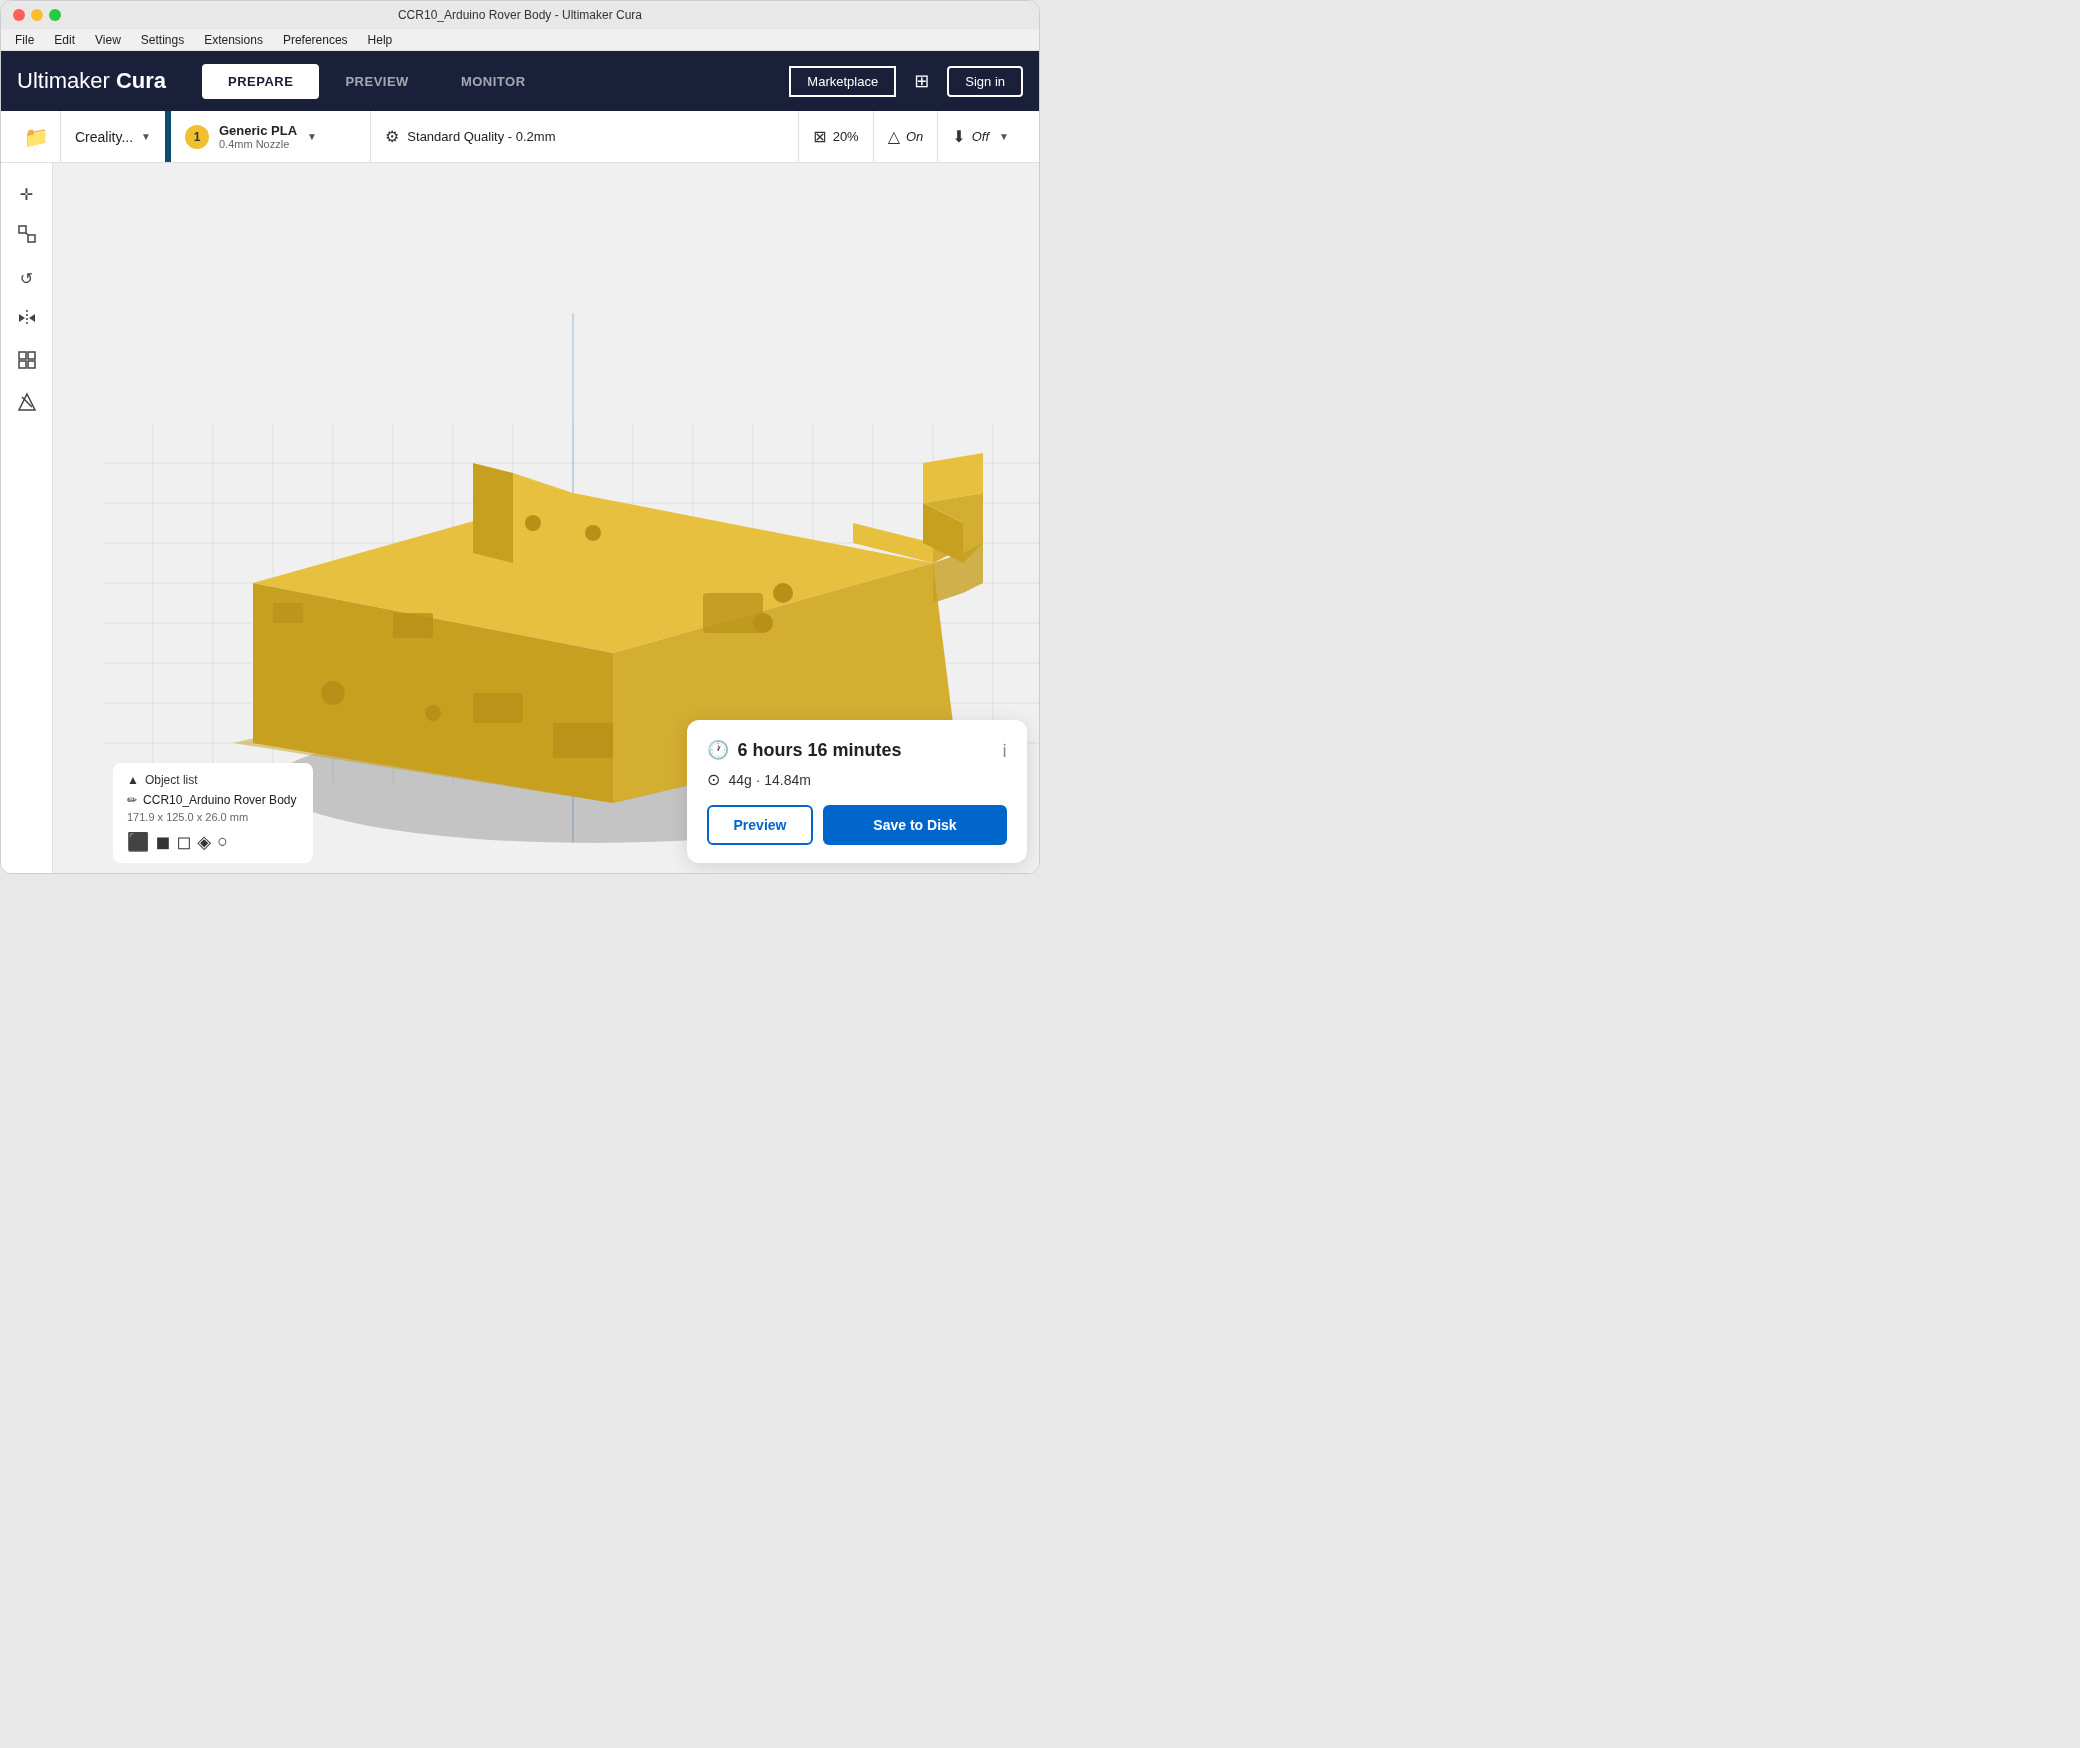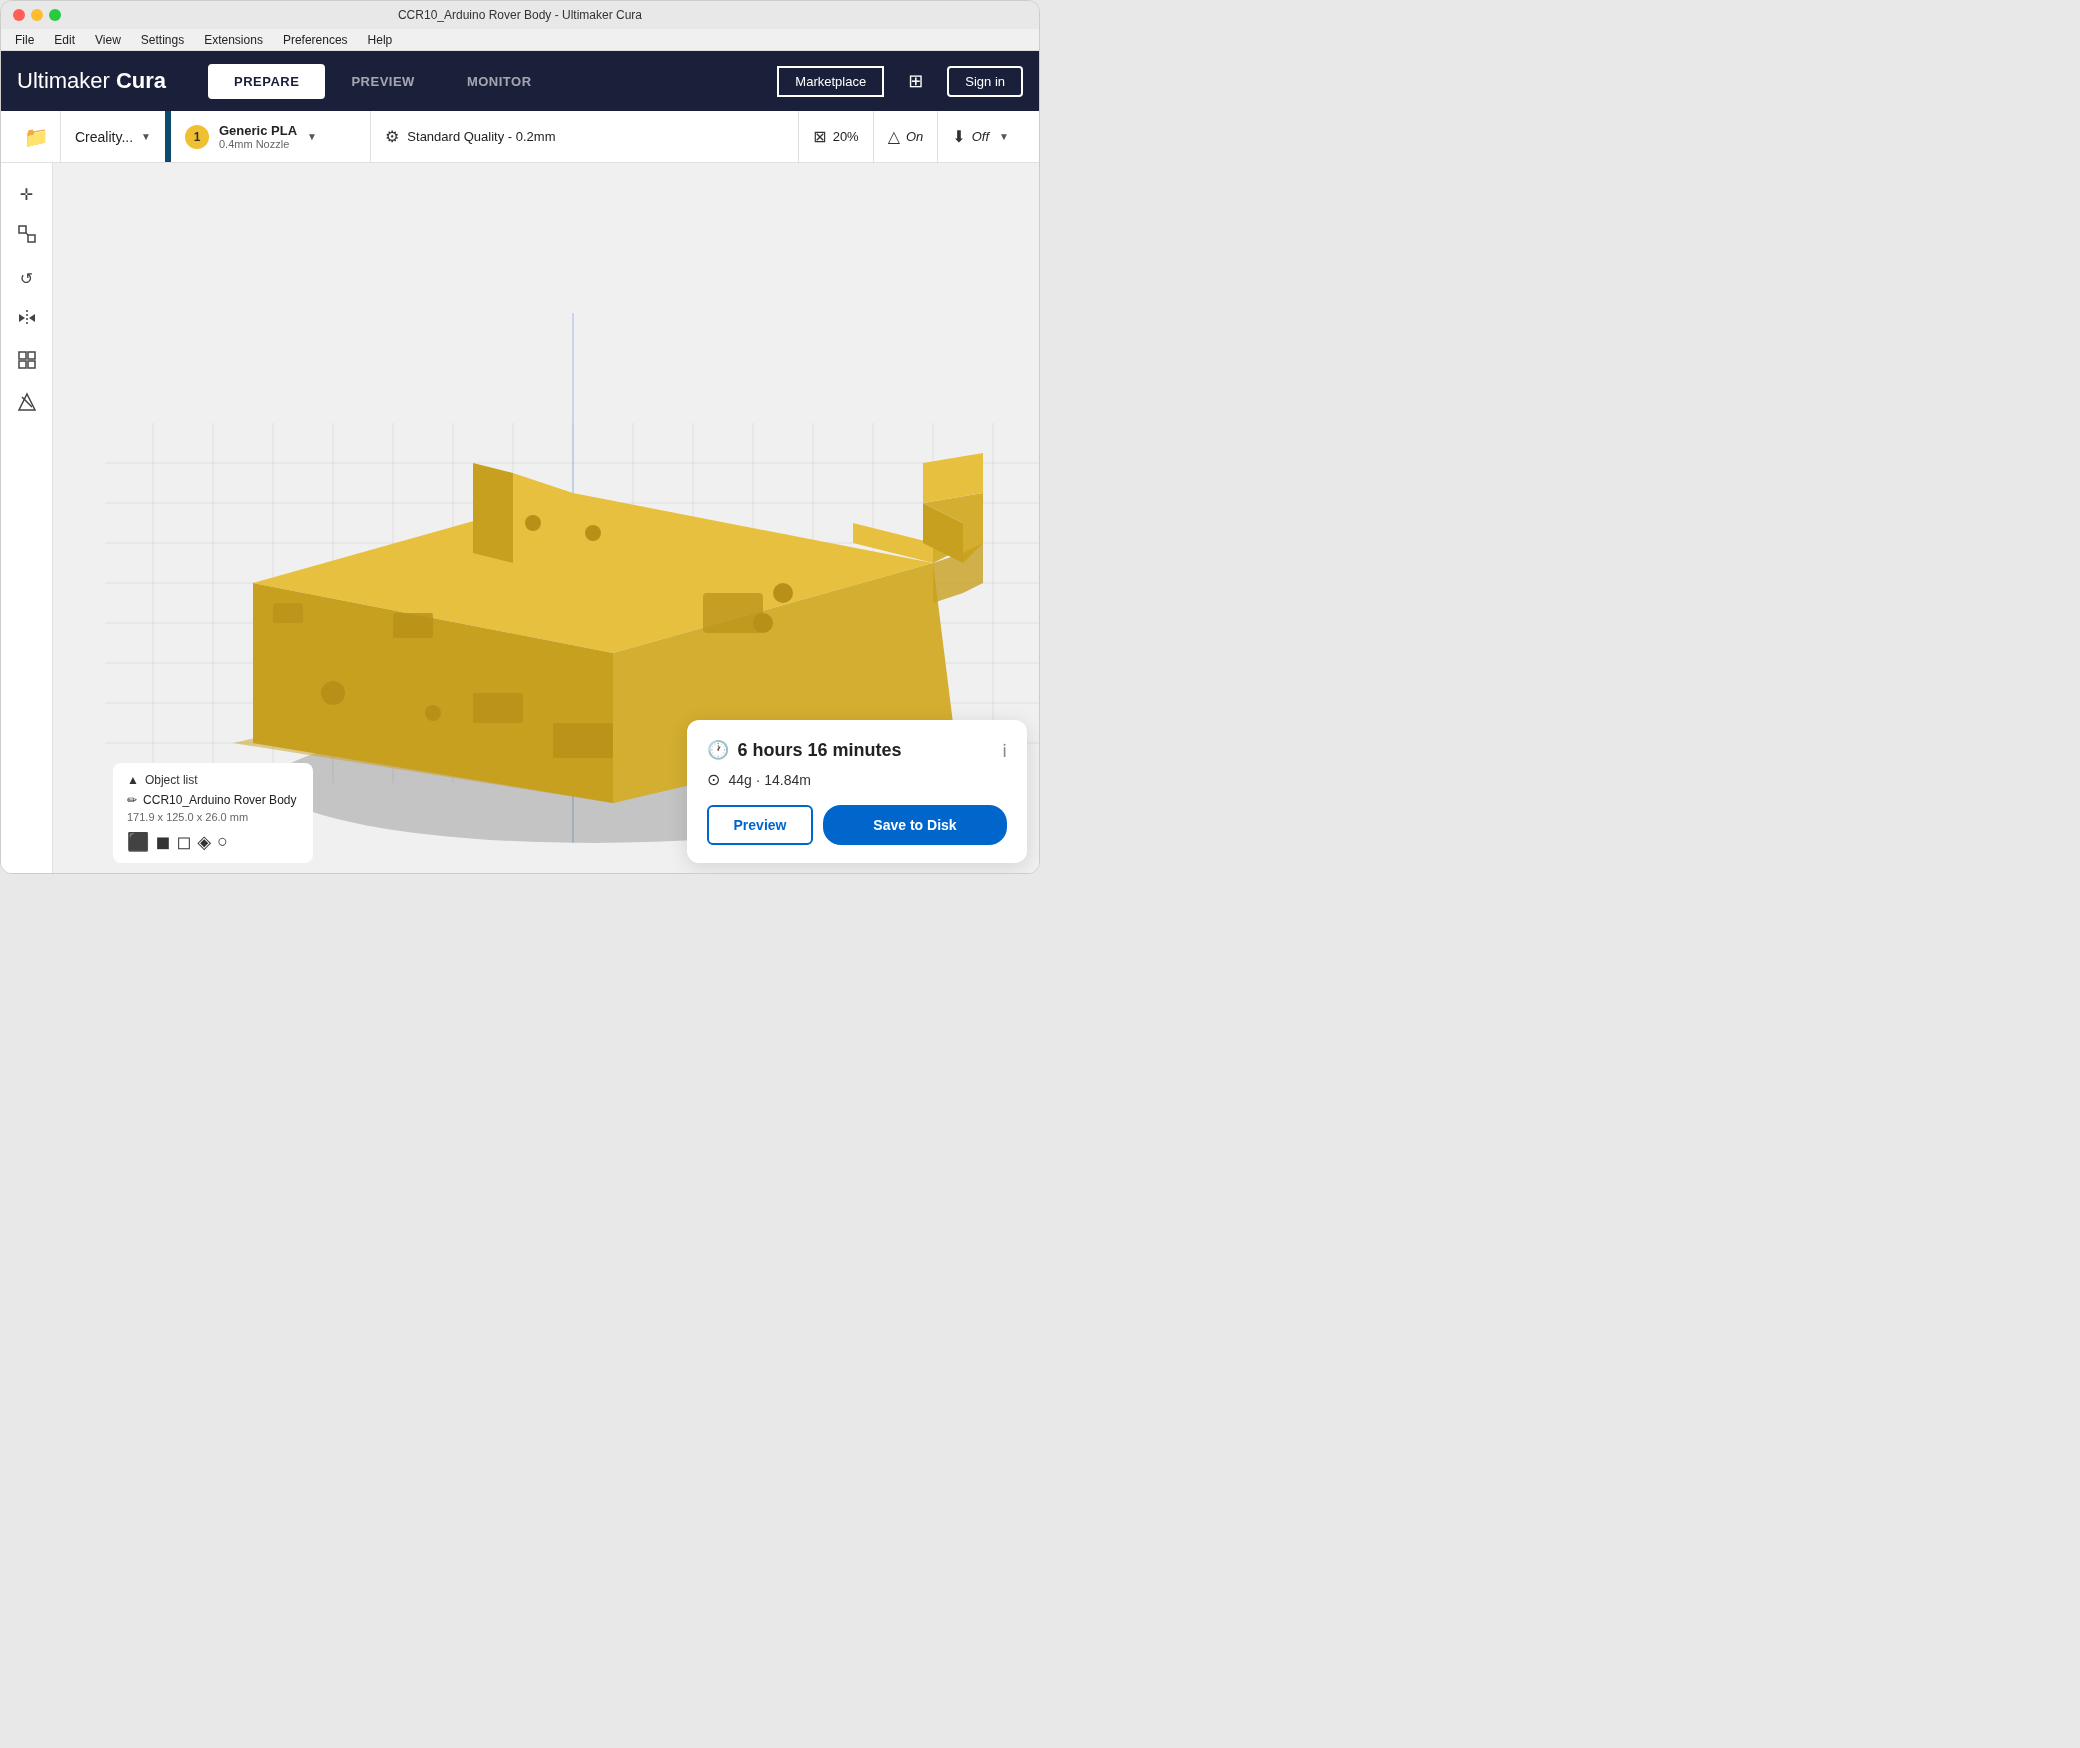--- a/index.html
+++ b/index.html
@@ -56,21 +56,21 @@
       cursor: pointer;
       border-radius: 4px;
     }
     
     .header {
       background: #1a1f3a;
       height: 60px;
       display: flex;
       align-items: center;
       padding: 0 16px;
-      gap: 16px;
+      gap: 10px;
     }
     .logo {
       display: flex;
       align-items: center;
       gap: 6px;
     }
     .logo-ultimaker {
       font-size: 22px;
       font-weight: 300;
       color: white;
@@ -366,21 +366,21 @@
       cursor: pointer;
     }
     .save-btn {
       flex: 2;
       padding: 10px;
       border: none;
       background: #0066cc;
       color: white;
       font-size: 14px;
       font-weight: 600;
-      border-radius: 18px;
+      border-radius: 6px;
       cursor: pointer;
     }
     
     .grid-bg {
       position: absolute;
       top: 0; left: 0;
       width: 100%; height: 100%;
     }
   </style>
 </head>

